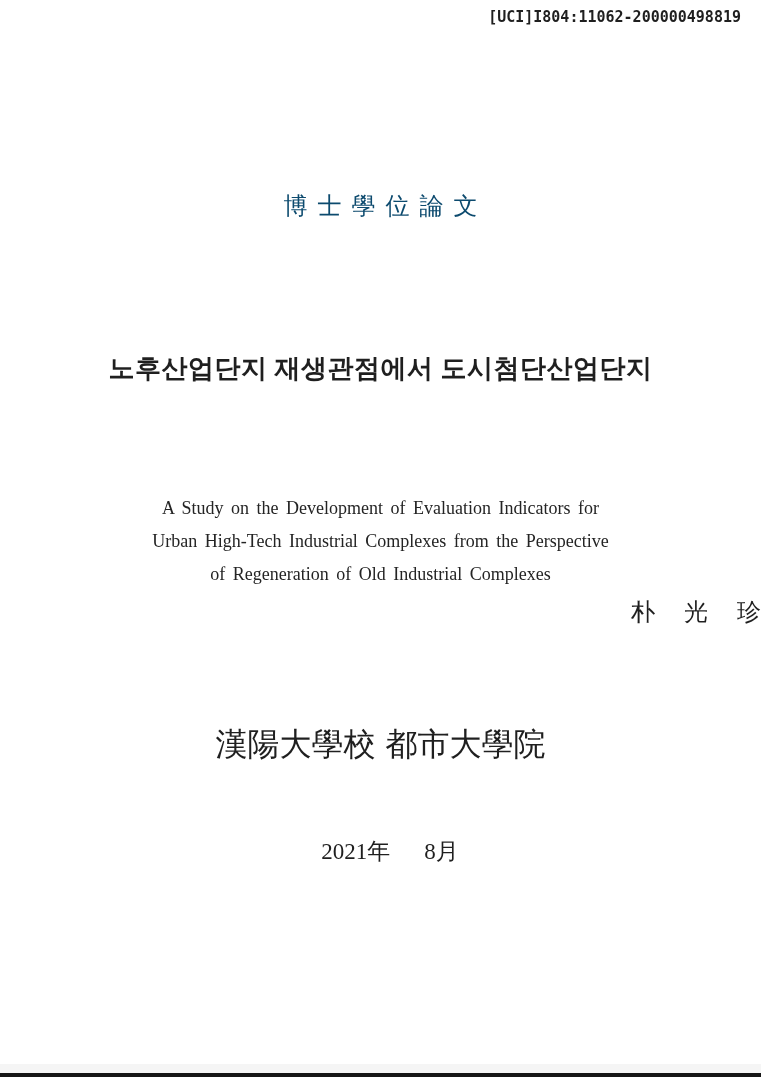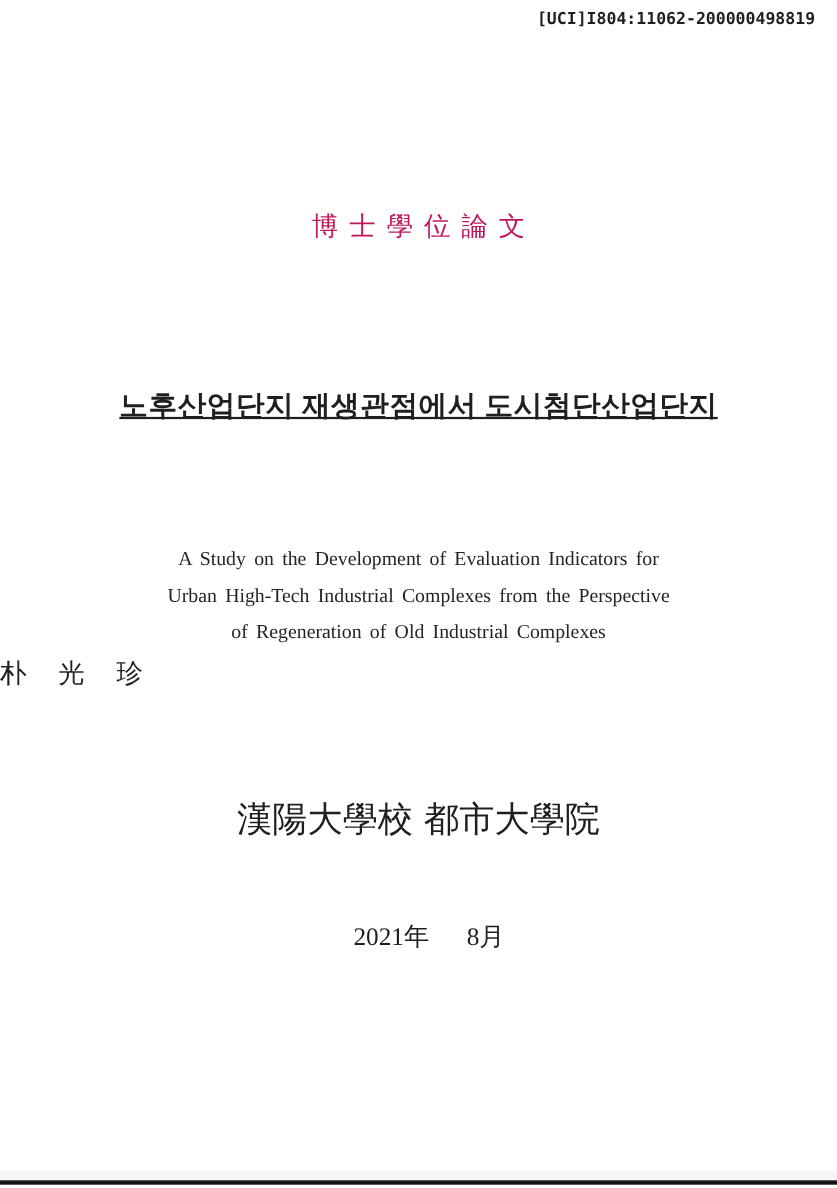--- a/index.html
+++ b/index.html
@@ -29,46 +29,45 @@
     font-size: 15px;
     letter-spacing: 0;
     white-space: nowrap;
   }
   .thesis-type {
     position: absolute;
     top: 190px; left: 0; right: 0;
     text-align: center;
     font-size: 24px;
     word-spacing: 4px;
-    color: #be185d;
+    color: #0c4a6e;
   }
   .title-ko {
     position: absolute;
     top: 353px; left: 0; right: 0;
     text-align: center;
     font-weight: bold;
     font-size: 26px;
     line-height: 32px;
     letter-spacing: 0.5px;
-    text-decoration: underline;
   }
   .title-en {
     position: absolute;
     top: 448px; left: 0; right: 0;
     text-align: center;
     font-size: 18px;
     line-height: 33px;
     word-spacing: 3px;
     color: #242424;
     margin-top: 44px;
   }
   .author-name {
     position: absolute;
     top: 596px; left: 0; right: 0;
-    text-align: left;
+    text-align: right;
     font-size: 24px;
     word-spacing: 23px;
   }
   .institution {
     position: absolute;
     top: 723px; left: 0; right: 0;
     text-align: center;
     font-size: 32px;
     word-spacing: 2px;
   }

